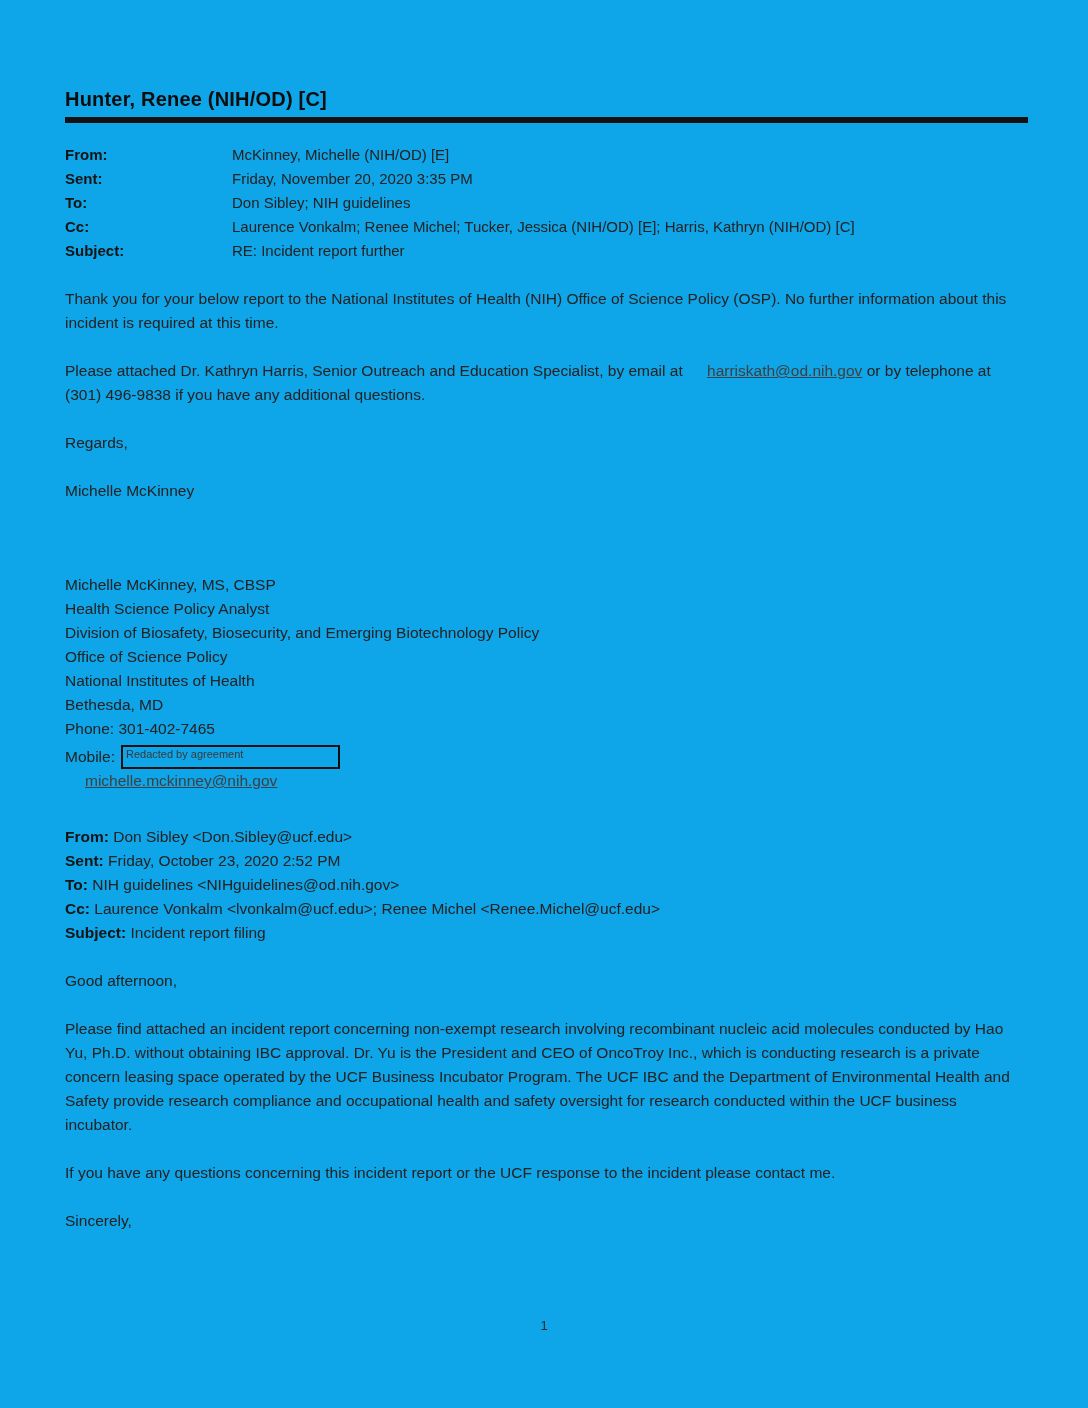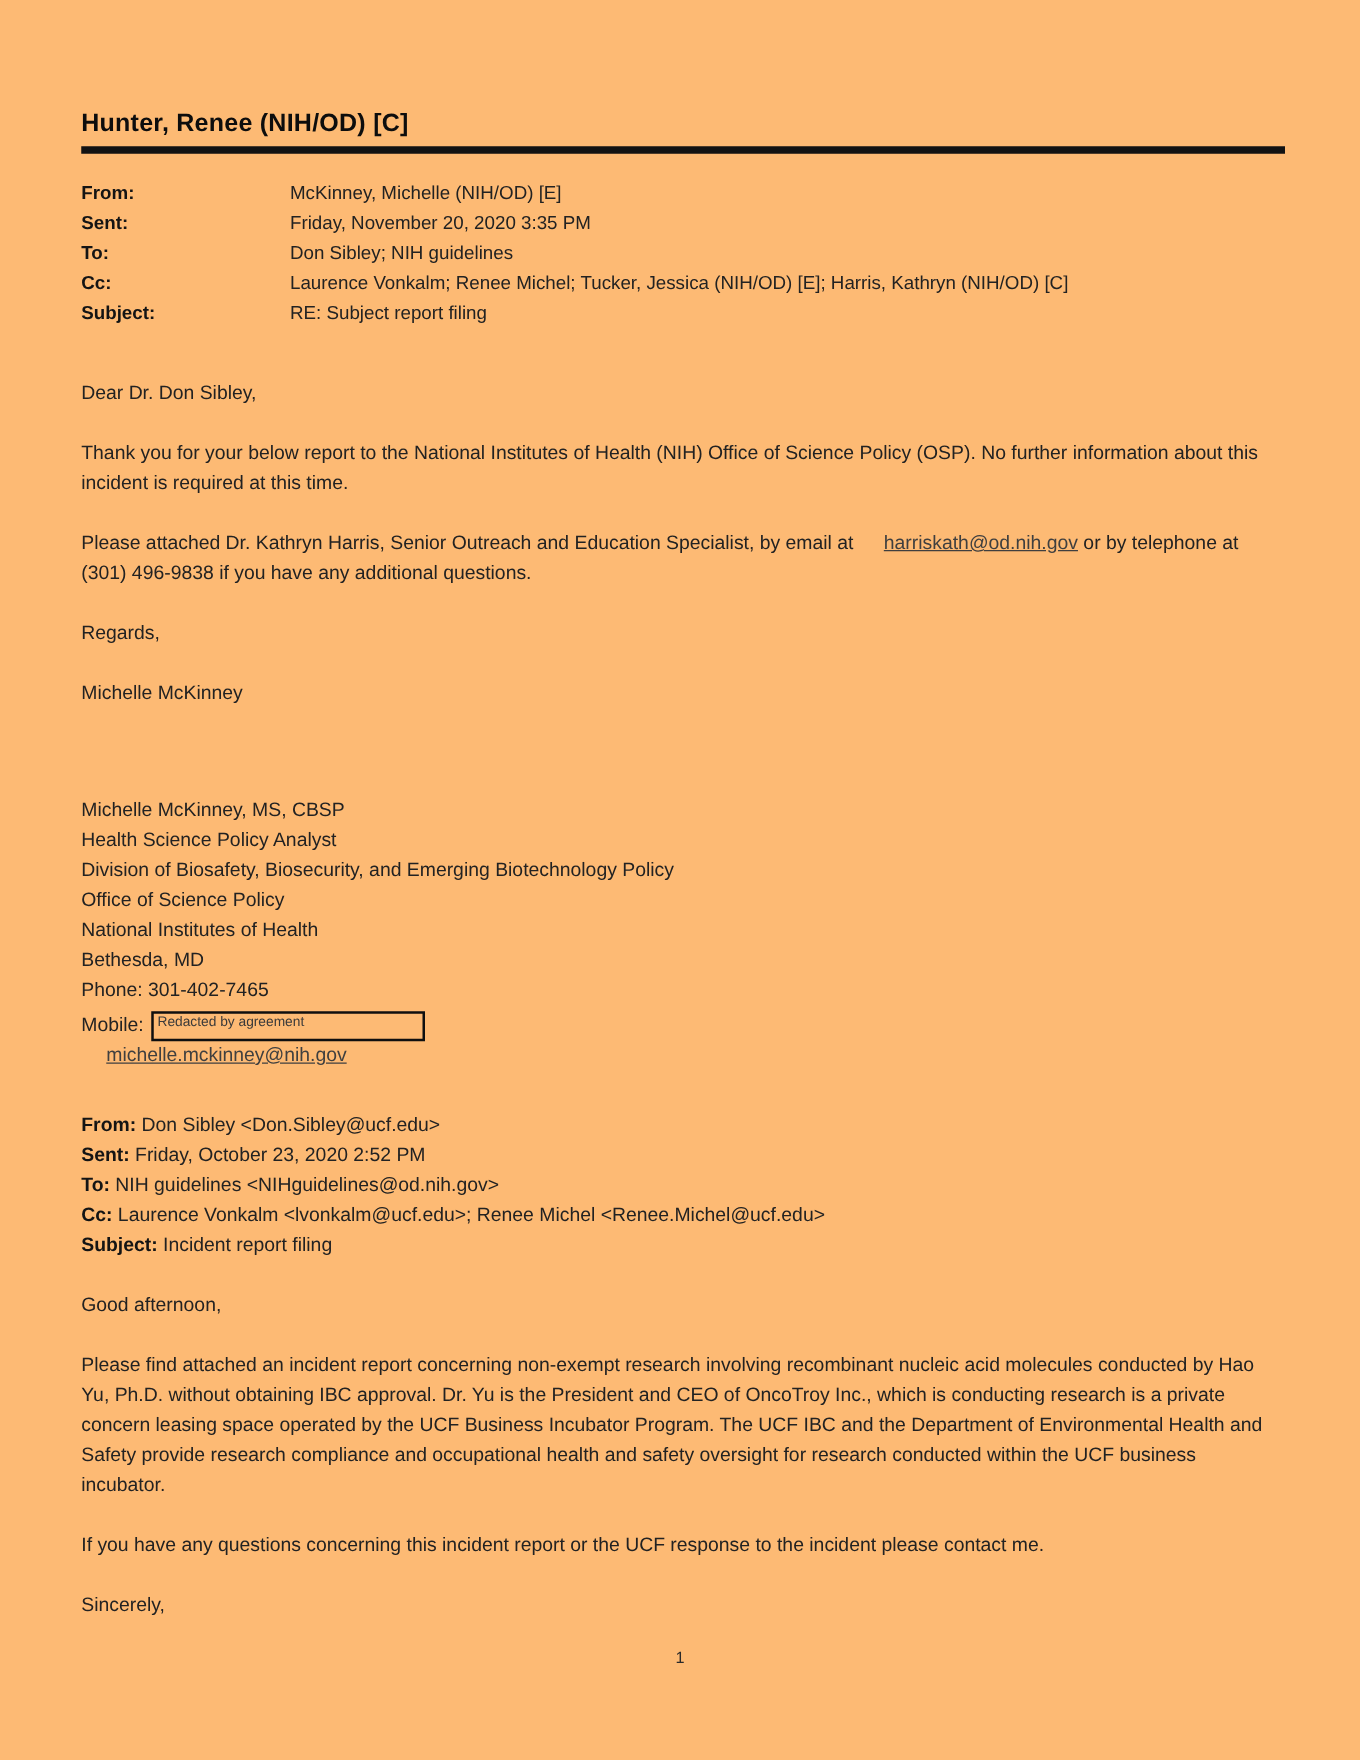--- a/index.html
+++ b/index.html
@@ -3,21 +3,21 @@
 <meta charset="utf-8">
 <style>
   * { box-sizing: border-box; }
   html, body { margin: 0; padding: 0; }
   body { background: #e8e8e8; }
   .page {
     position: relative;
     width: 1088px;
     height: 1408px;
     margin: 0 auto;
-    background: #fdba74;
+    background: #0ea5e9;
     font-family: "Liberation Sans", sans-serif;
     color: #1c1c1c;
     overflow: hidden;
   }
   .content {
     position: absolute;
     left: 65px;
     top: 86px;
     width: 963px;
   }
@@ -96,25 +96,24 @@
       <div class="hrow">
         <div class="hlabel">To:</div>
         <div class="hvalue">Don Sibley; NIH guidelines</div>
       </div>
       <div class="hrow">
         <div class="hlabel">Cc:</div>
         <div class="hvalue">Laurence Vonkalm; Renee Michel; Tucker, Jessica (NIH/OD) [E]; Harris, Kathryn (NIH/OD) [C]</div>
       </div>
       <div class="hrow">
         <div class="hlabel">Subject:</div>
-        <div class="hvalue">RE: Subject report filing</div>
+        <div class="hvalue">RE: Incident report further</div>
       </div>
     </div>
 
-    <p class="bodyline first-after-headers">Dear Dr. Don Sibley,</p>
 
     <p class="para">Thank you for your below report to the National Institutes of Health (NIH) Office of Science Policy (OSP). No further information about this incident is required at this time.</p>
 
     <p class="para"><span>Please attached Dr. Kathryn Harris, Senior Outreach and Education Specialist, by email at </span><a class="doclink">harriskath@od.nih.gov</a><span> or by telephone at (301) 496-9838 if you have any additional questions.</span></p>
 
     <p class="bodyline">Regards,</p>
 
     <p class="bodyline">Michelle McKinney</p>
 
     <div class="sig-block">

